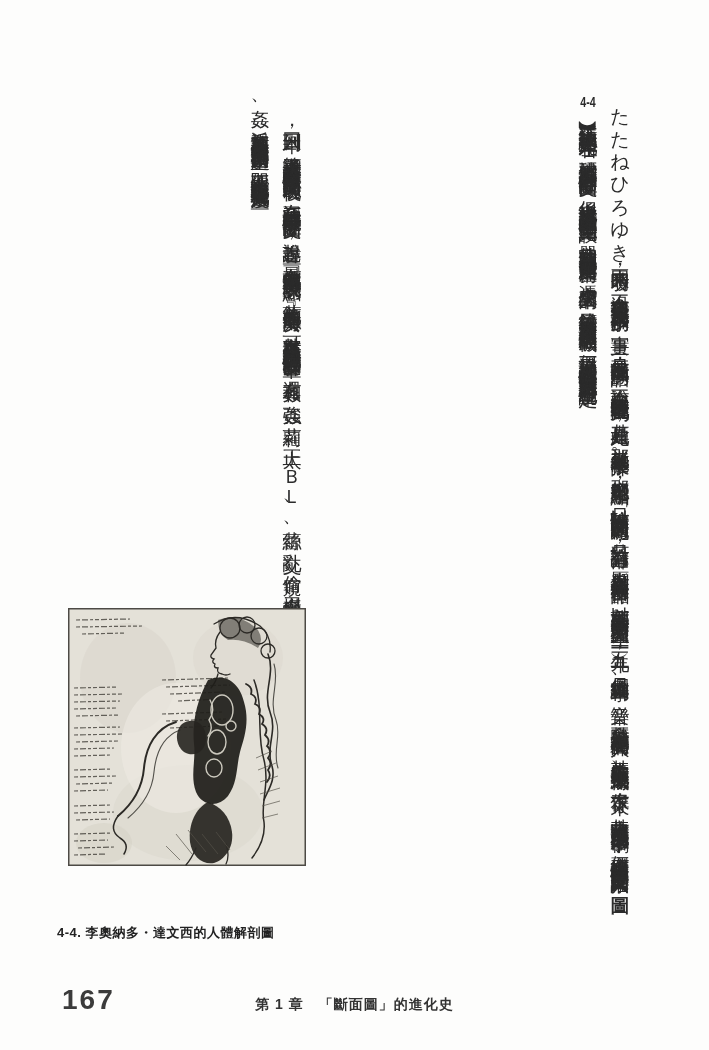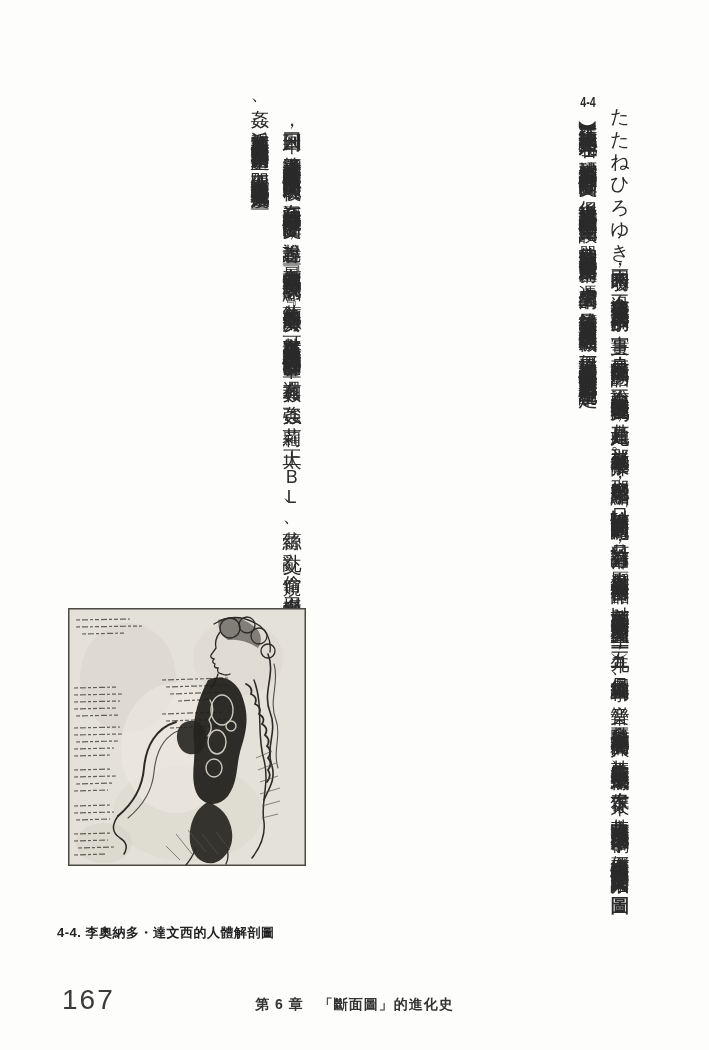--- a/index.html
+++ b/index.html
@@ -51,21 +51,21 @@
     font-weight: bold;
     font-size: 13px;
     letter-spacing: 0.5px;
     color: #222222;
   }
   
   .page-number {
     position: absolute;
     left: 62px; top: 984px;
     font-family: "Liberation Sans", "DejaVu Sans", sans-serif;
-    font-weight: normal;
+    font-weight: bold;
     font-size: 28px;
     letter-spacing: 2px;
     color: #3b3b3b;
   }
   .chapter-footer {
     position: absolute;
     left: 0; top: 996px;
     width: 100%;
     text-align: center;
     font-family: "Liberation Sans", "DejaVu Sans", sans-serif;
@@ -180,15 +180,15 @@
           <line x1="120" y1="222" x2="138" y2="244"></line>
           <line x1="134" y1="226" x2="150" y2="246"></line>
           <line x1="148" y1="224" x2="162" y2="242"></line>
           <line x1="98" y1="238" x2="112" y2="252"></line>
       </g>
     </svg>
   </figure>
   <div class="figure-caption">4-4. 李奧納多・達文西的人體解剖圖</div>
 
   <div class="page-number">167</div>
-  <div class="chapter-footer">第 6 章　「斷面圖」的進化史</div>
+  <div class="chapter-footer">第 1 章　「斷面圖」的進化史</div>
 
 </div>
 
 </body></html>

